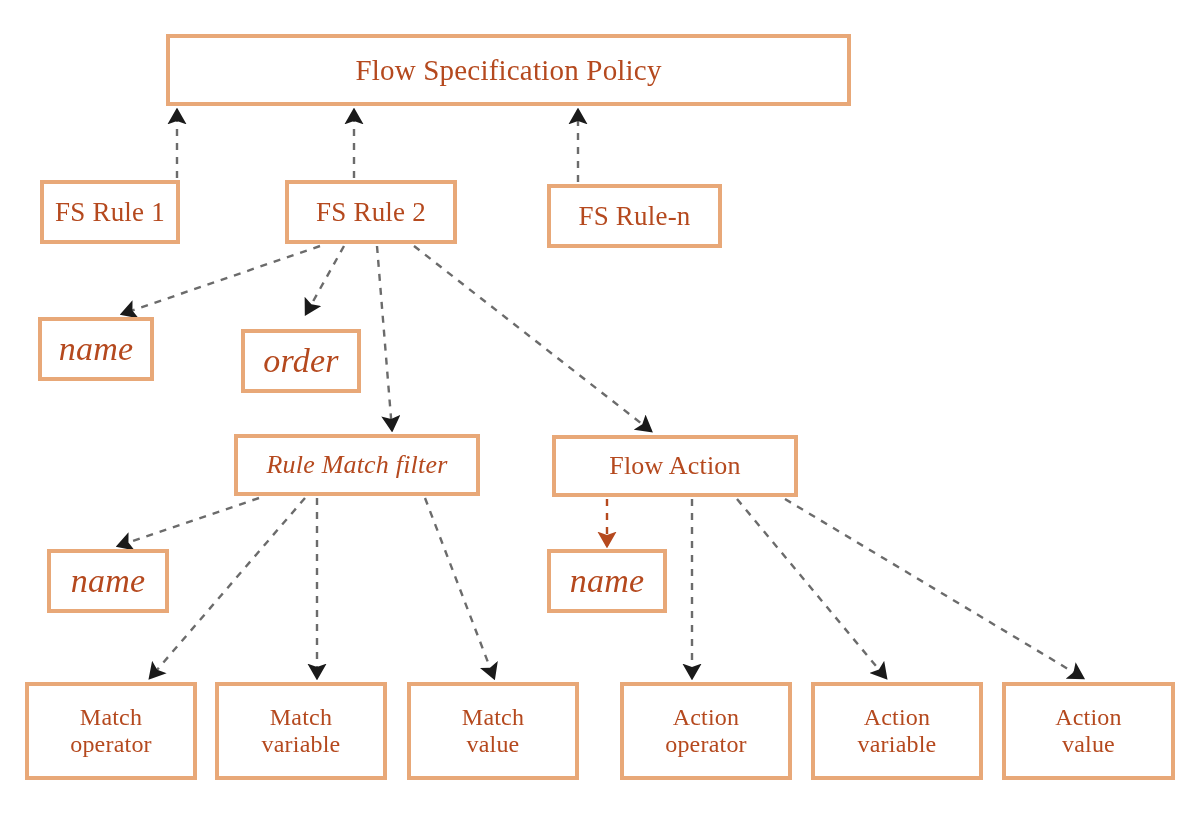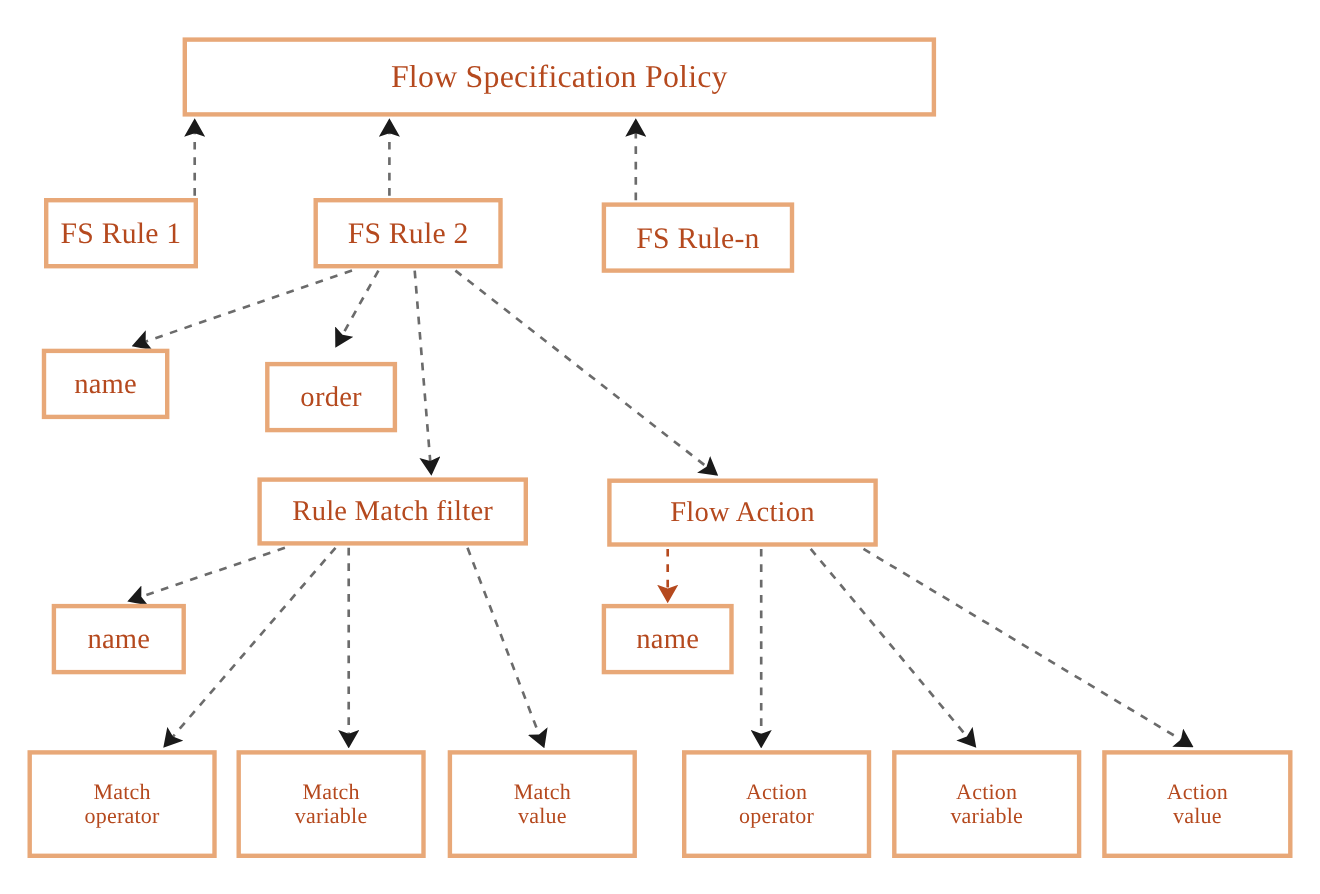--- a/index.html
+++ b/index.html
@@ -40,23 +40,23 @@
     letter-spacing: 0.2px;
     white-space: pre-line;
     z-index: 2;
   }
   .node-label {
     display: block;
     white-space: pre-line;
   }
   .n-root      { font-size: 29px; }
   .n-rule      { font-size: 27px; }
-  .n-attr      { font-size: 26px; }
+  .n-attr      { font-size: 34px; font-style: italic; }
   .n-group     { font-size: 26px; }
-  .n-leaf      { font-size: 20px; }
+  .n-leaf      { font-size: 24px; }
 </style>
 </head>
 <body>
 
 <div id="diagram-root">
 
   <svg id="edge-layer" viewBox="0 0 1200 813" width="1200" height="813" xmlns="http://www.w3.org/2000/svg">
     <defs>
       <marker id="arrow-gray" markerWidth="7" markerHeight="8" refX="6" refY="4" orient="auto" markerUnits="strokeWidth">
         <path d="M0,0 L7,4 L0,8 L1.4,4 Z" fill="#1a1a1a"></path>
@@ -84,21 +84,21 @@
       </g>
   </svg>
 
   <div id="nodes-layer">
       <div class="node n-root" style="left: 166px; top: 34px; width: 685px; height: 72px; border-color: rgb(232, 168, 120); color: rgb(181, 73, 30);"><span class="node-label">Flow Specification Policy</span></div>
       <div class="node n-rule" style="left: 40px; top: 180px; width: 140px; height: 64px; border-color: rgb(232, 168, 120); color: rgb(181, 73, 30);"><span class="node-label">FS Rule 1</span></div>
       <div class="node n-rule" style="left: 271px; top: 180px; width: 172px; height: 64px; border-color: rgb(232, 168, 120); color: rgb(181, 73, 30); margin-left: 14px;"><span class="node-label">FS Rule 2</span></div>
       <div class="node n-rule" style="left: 547px; top: 184px; width: 175px; height: 64px; border-color: rgb(232, 168, 120); color: rgb(181, 73, 30);"><span class="node-label">FS Rule-n</span></div>
       <div class="node n-attr" style="left: 38px; top: 317px; width: 116px; height: 64px; border-color: rgb(232, 168, 120); color: rgb(181, 73, 30);"><span class="node-label">name</span></div>
       <div class="node n-attr" style="left: 241px; top: 317px; width: 120px; height: 64px; border-color: rgb(232, 168, 120); color: rgb(181, 73, 30); margin-top: 12px;"><span class="node-label">order</span></div>
-      <div class="node n-group" style="left: 234px; top: 434px; width: 246px; height: 62px; border-color: rgb(232, 168, 120); color: rgb(181, 73, 30);"><span class="node-label">Rule Match filter</span></div>
+      <div class="node n-group" style="left: 234px; top: 434px; width: 246px; height: 62px; border-color: rgb(232, 168, 120); color: rgb(181, 73, 30); font-style: italic;"><span class="node-label">Rule Match filter</span></div>
       <div class="node n-group" style="left: 552px; top: 435px; width: 246px; height: 62px; border-color: rgb(232, 168, 120); color: rgb(181, 73, 30);"><span class="node-label">Flow Action</span></div>
       <div class="node n-attr" style="left: 47px; top: 549px; width: 122px; height: 64px; border-color: rgb(232, 168, 120); color: rgb(181, 73, 30);"><span class="node-label">name</span></div>
       <div class="node n-attr" style="left: 547px; top: 549px; width: 120px; height: 64px; border-color: rgb(232, 168, 120); color: rgb(181, 73, 30);"><span class="node-label">name</span></div>
       <div class="node n-leaf" style="left: 25px; top: 682px; width: 172px; height: 98px; border-color: rgb(232, 168, 120); color: rgb(181, 73, 30);"><span class="node-label">Match
 operator</span></div>
       <div class="node n-leaf" style="left: 215px; top: 682px; width: 172px; height: 98px; border-color: rgb(232, 168, 120); color: rgb(181, 73, 30);"><span class="node-label">Match
 variable</span></div>
       <div class="node n-leaf" style="left: 407px; top: 682px; width: 172px; height: 98px; border-color: rgb(232, 168, 120); color: rgb(181, 73, 30);"><span class="node-label">Match
 value</span></div>
       <div class="node n-leaf" style="left: 620px; top: 682px; width: 172px; height: 98px; border-color: rgb(232, 168, 120); color: rgb(181, 73, 30);"><span class="node-label">Action

